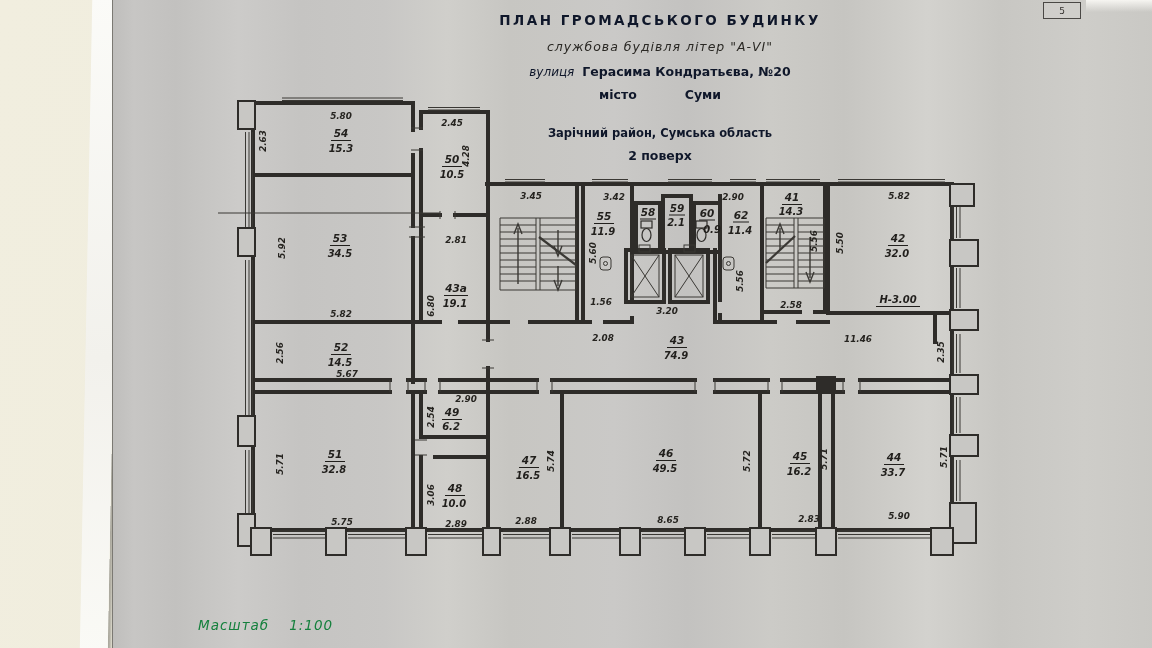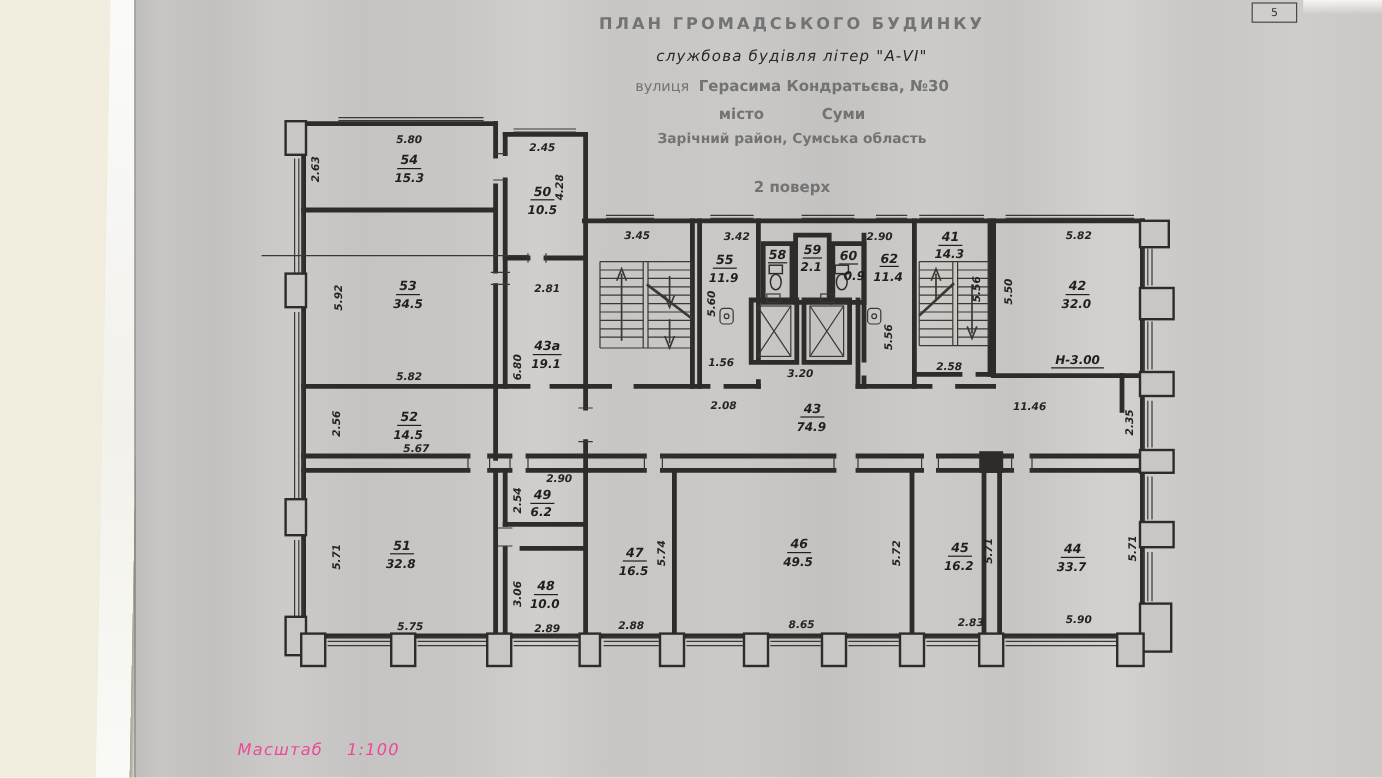--- a/index.html
+++ b/index.html
@@ -18,55 +18,55 @@
     position:absolute;left:112px;top:-4px;width:1044px;height:658px;
     border-left:1px solid #7b7973;
     background:linear-gradient(90deg,
       #bfbebc 0%, #c7c6c4 2%, #c2c1bf 6%, #cccbc9 12%, #c5c4c2 18%,
       #c8c7c5 26%, #d0cfcb 32%, #c7c6c2 38%, #cac9c7 48%, #c3c2c0 55%,
       #cccbc7 63%, #c6c5c1 70%, #d3d2ce 78%, #c8c7c3 85%, #cecdc9 93%, #c9c8c4 100%);
   }
   .corner-flash{position:absolute;left:1086px;top:0;width:66px;height:12px;
     background:linear-gradient(180deg,#f6f5f1,rgba(246,245,241,0));}
   svg.plan{position:absolute;left:0;top:0;}
-  .title-line{position:absolute;left:460px;width:400px;text-align:center;color:#737373;}
+  .title-line{position:absolute;left:460px;width:400px;text-align:center;color:#0f172a;}
   .t1{top:12px;font-weight:bold;font-size:13.5px;letter-spacing:2.5px;}
   .t2{top:39px;font-style:italic;font-size:12.5px;letter-spacing:1px;color:#2a2824;}
   .t3{top:64px;font-size:12px;}
-  .t3 .lbl{margin-right:8px;}
+  .t3 .lbl{font-style:italic;margin-right:8px;}
   .t3 .val{font-weight:bold;font-size:12.5px;}
   .t4{top:87px;font-size:12.5px;font-weight:bold;}
   .t4 .lbl{margin-right:48px;}
-  .t5{top:108px;font-size:11.5px;font-weight:600;}
+  .t5{top:126px;font-size:11.5px;font-weight:600;}
   .t6{top:129px;font-size:12.5px;font-weight:bold;margin-top:19px;}
   .page-num-box{
     position:absolute;left:1043px;top:2px;width:36px;height:15px;
     border:1.6px solid #4a4845;display:flex;align-items:center;justify-content:center;
     font-size:9px;color:#33312e;background:rgba(210,209,205,.6);
   }
-  .scale-note{position:absolute;left:198px;top:617px;font-style:italic;font-size:13.5px;color:#ec4899;letter-spacing:1px;}
+  .scale-note{position:absolute;left:198px;top:617px;font-style:italic;font-size:13.5px;color:#15803d;letter-spacing:1px;}
   .scale-note .val{margin-left:20px;}
   
   text{fill:#211f1c;}
   .rn{font:italic 700 10.5px "DejaVu Sans",sans-serif;}
   .ra{font:italic 600 10px "DejaVu Sans",sans-serif;}
   .dm{font:italic 600 8.8px "DejaVu Sans",sans-serif;fill:#262420;}
   .hn{font:italic 700 10px "DejaVu Sans",sans-serif;}
 </style>
 </head>
 <body>
 
 <div class="page-edge"></div>
 <div class="paper"></div>
 <div class="corner-flash"></div>
 
 <div class="title-line t1">ПЛАН  ГРОМАДСЬКОГО  БУДИНКУ</div>
 <div class="title-line t2">службова будівля літер "А-VI"</div>
 <div class="title-line t3">
-  <span class="lbl">вулиця</span><span class="val">Герасима Кондратьєва, №30</span>
+  <span class="lbl">вулиця</span><span class="val">Герасима Кондратьєва, №20</span>
 </div>
 <div class="title-line t4">
   <span class="lbl">місто</span><span class="val">Суми</span>
 </div>
 <div class="title-line t5">Зарічний район, Сумська область</div>
 <div class="title-line t6">2 поверх</div>
 
 <div class="page-num-box">
   <span>5</span>
 </div>

